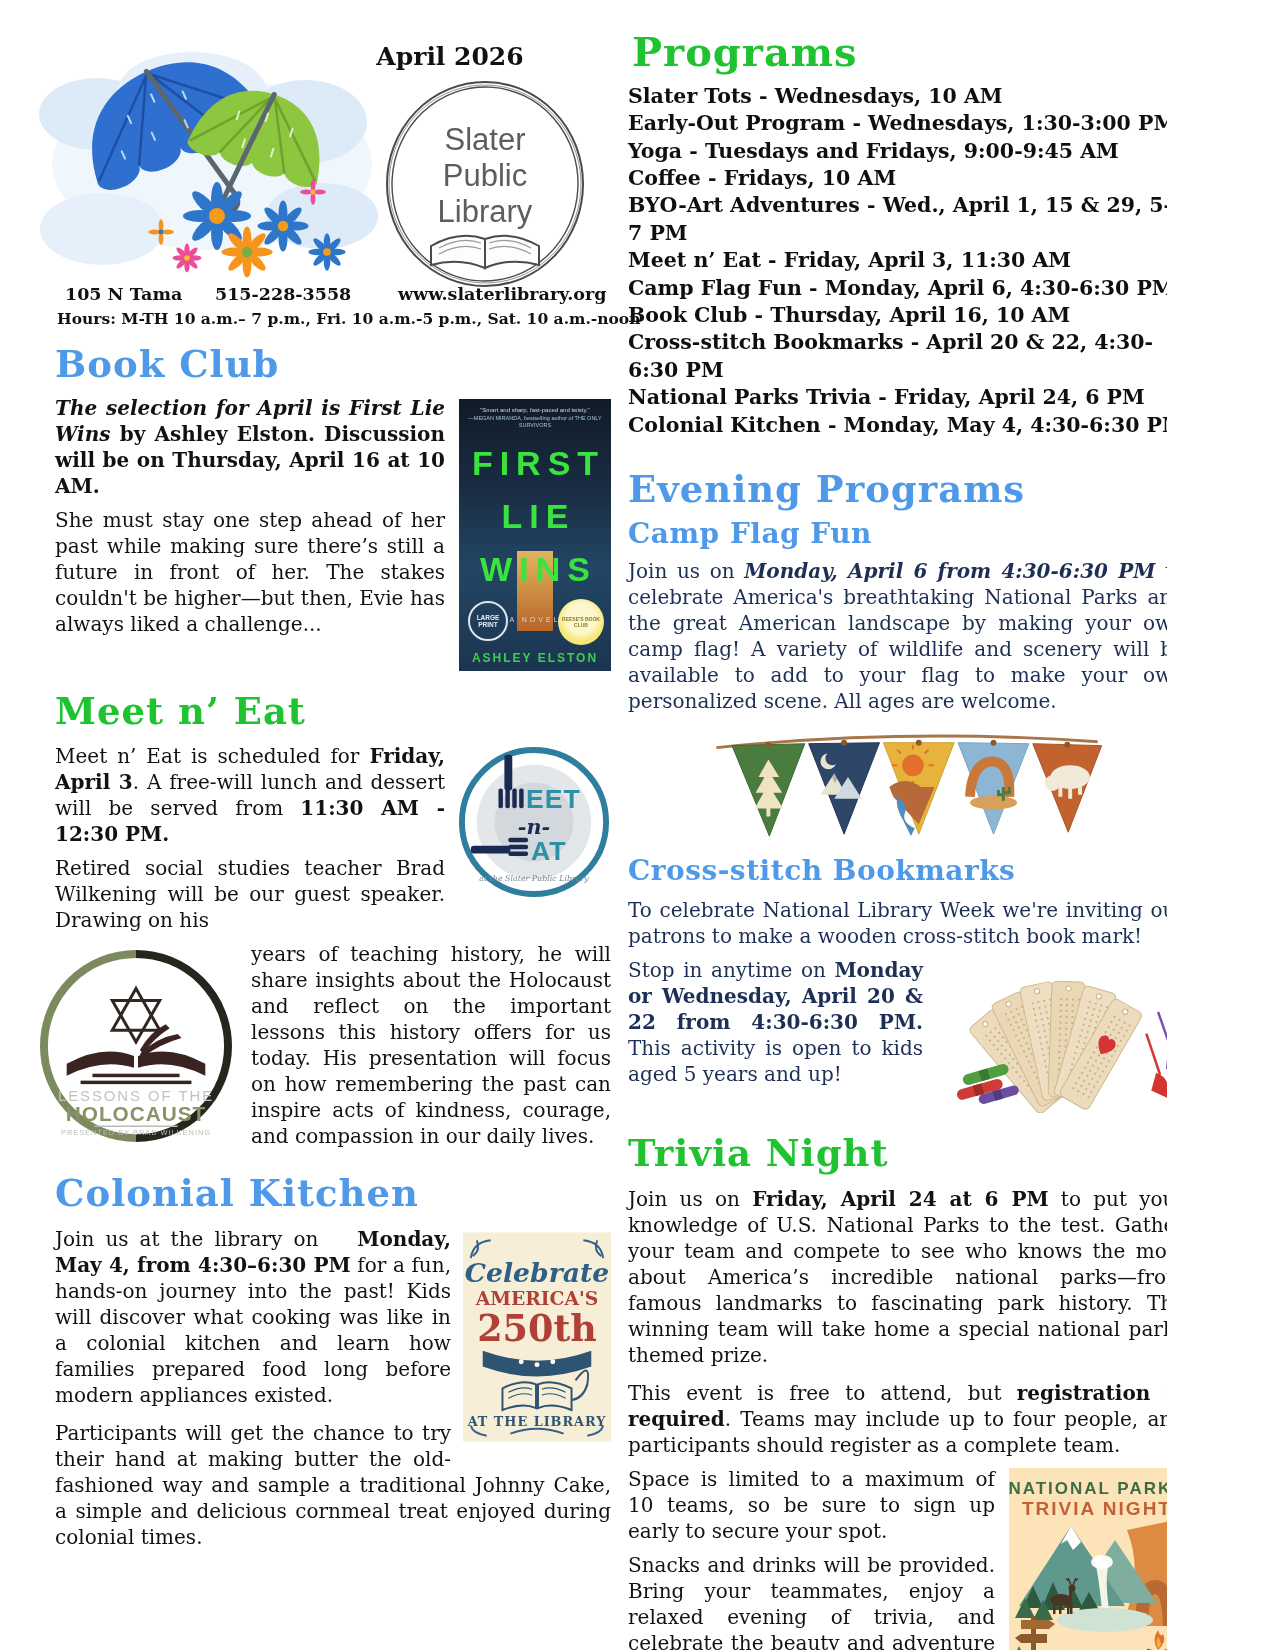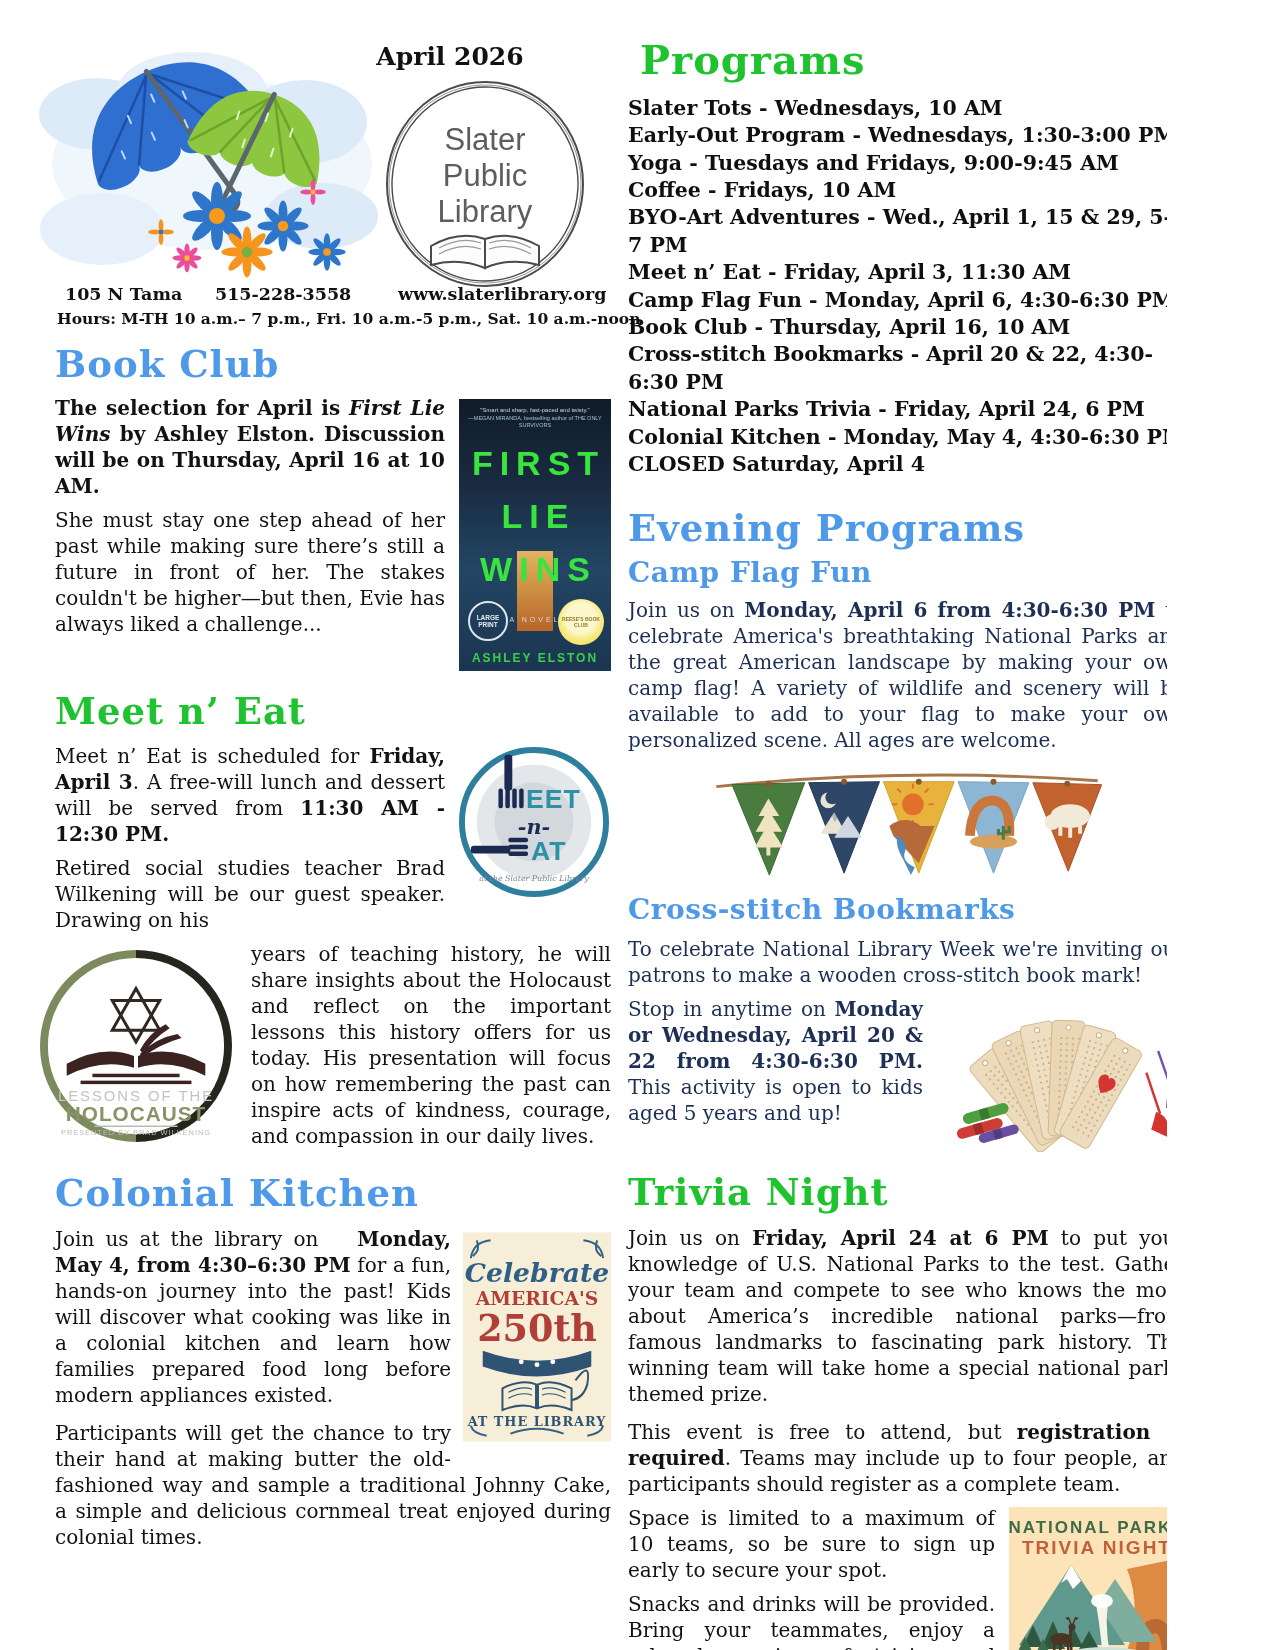--- a/index.html
+++ b/index.html
@@ -1,20 +1,20 @@
 <!DOCTYPE html>
 <html><head>
 <meta charset="utf-8">
 <style>
   html,body{margin:0;padding:0;background:#ffffff;}
   .page{position:relative;width:1167px;height:1650px;background:#fff;overflow:hidden;
         font-family:"DejaVu Serif",serif;color:#121212;}
   .col-left{position:absolute;left:55px;top:36px;width:556px;}
   .col-right{position:absolute;left:628px;top:26px;width:557px;}
-  h2,h3{margin:12px;font-family:"DejaVu Serif",serif;font-weight:bold;}
+  h2,h3{margin:4px;font-family:"DejaVu Serif",serif;font-weight:bold;}
   .green{color:#1fc32f;}
   .blue{color:#4e9ae8;}
   .h-big{font-size:37px;line-height:1.12;letter-spacing:1px;}
   .h-mid{font-size:28px;letter-spacing:.5px;}
   p{margin:0 0 12px;font-size:20px;line-height:26px;text-align:justify;}
   .navy,.navy span{color:#1d2f55;}
   .tight{margin-bottom:8px;}
   .list{list-style:none;margin:8px 0 0;padding:0;font-weight:bold;font-size:20.5px;line-height:27.4px;color:#0f0f0f;}
   
   .header{position:relative;height:296px;}
@@ -223,21 +223,21 @@
           <div>FIRST</div>
           <div>LIE</div>
           <div>WINS</div>
         </div>
         <div class="bc-novel">A NOVEL</div>
         <div class="bc-lp">LARGE PRINT</div>
         <div class="bc-reese">REESE'S BOOK CLUB</div>
         <div class="bc-author">ASHLEY ELSTON</div>
       </div>
 
-      <p class="tight"><span style="font-weight: bold;">The selection for April is </span><span style="font-weight: bold; font-style: italic;">First Lie Wins</span><span style="font-weight: bold;"> by Ashley Elston. Discussion will be on Thursday, April 16 at 10 AM.</span></p>
+      <p class="tight"><span style="font-weight: bold; font-style: italic;">The selection for April is </span><span style="font-weight: bold; font-style: italic;">First Lie Wins</span><span style="font-weight: bold;"> by Ashley Elston. Discussion will be on Thursday, April 16 at 10 AM.</span></p>
       <p>She must stay one step ahead of her past while making sure there’s still a future in front of her. The stakes couldn't be higher—but then, Evie has always liked a challenge...</p>
     </div>
 
     <div class="sec clearfix">
       <h2 class="h-big green" style="margin:0 0 10px;">Meet n’ Eat</h2>
 
       <svg class="fl-right meet-logo" viewBox="0 0 160 155" width="158" height="153">
         <circle cx="80" cy="78" r="73" fill="#ffffff" stroke="#2e7f9e" stroke-width="6"></circle>
         <circle cx="80" cy="78" r="58" fill="#e3e7ea"></circle>
         <circle cx="80" cy="78" r="40" fill="#d3d8dc"></circle>
@@ -331,26 +331,25 @@
       <li>Early-Out Program - Wednesdays, 1:30-3:00 PM</li>
       <li>Yoga - Tuesdays and Fridays, 9:00-9:45 AM</li>
       <li>Coffee - Fridays, 10 AM</li>
       <li>BYO-Art Adventures - Wed., April 1, 15 &amp; 29, 5-7 PM</li>
       <li>Meet n’ Eat - Friday, April 3, 11:30 AM</li>
       <li>Camp Flag Fun - Monday, April 6, 4:30-6:30 PM</li>
       <li>Book Club - Thursday, April 16, 10 AM</li>
       <li>Cross-stitch Bookmarks - April 20 &amp; 22, 4:30-6:30 PM</li>
       <li>National Parks Trivia - Friday, April 24, 6 PM</li>
       <li>Colonial Kitchen - Monday, May 4, 4:30-6:30 PM</li>
-      <li>CLOSED Saturday, April 4</li>
     </ul>
 
     <h2 class="h-big blue" style="margin:30px 0 4px;">Evening Programs</h2>
     <h3 class="h-mid blue" style="margin:6px 0 8px;">Camp Flag Fun</h3>
-    <p class="navy"><span>Join us on </span><span style="font-weight: bold;">Monday, April 6 from 4:30-6:30 PM</span><span> to celebrate America's breathtaking National Parks and the great American landscape by making your own camp flag! A variety of wildlife and scenery will be available to add to your flag to make your own personalized scene. All ages are welcome.</span></p>
+    <p class="navy"><span>Join us on </span><span style="font-weight: bold; font-style: italic;">Monday, April 6 from 4:30-6:30 PM</span><span> to celebrate America's breathtaking National Parks and the great American landscape by making your own camp flag! A variety of wildlife and scenery will be available to add to your flag to make your own personalized scene. All ages are welcome.</span></p>
 
     <svg class="banner" viewBox="0 0 400 118" width="400" height="116">
       <path d="M6 22 Q200 2 394 16" stroke="#a9764a" stroke-width="3" fill="none"></path>
       <g>
         <path d="M22 20 L96 18 L60 112 Z" fill="#4a7c3f" stroke="#3c6833" stroke-width="1"></path>
         <g fill="#efe3c2">
             <path d="M59 34 L70 52 L63 52 L73 68 L64 68 L74 84 L61 84 L61 92 L57 92 L57 84 L45 84 L54 68 L46 68 L55 52 L49 52 Z"></path>
           </g>
       </g>
       <g>

